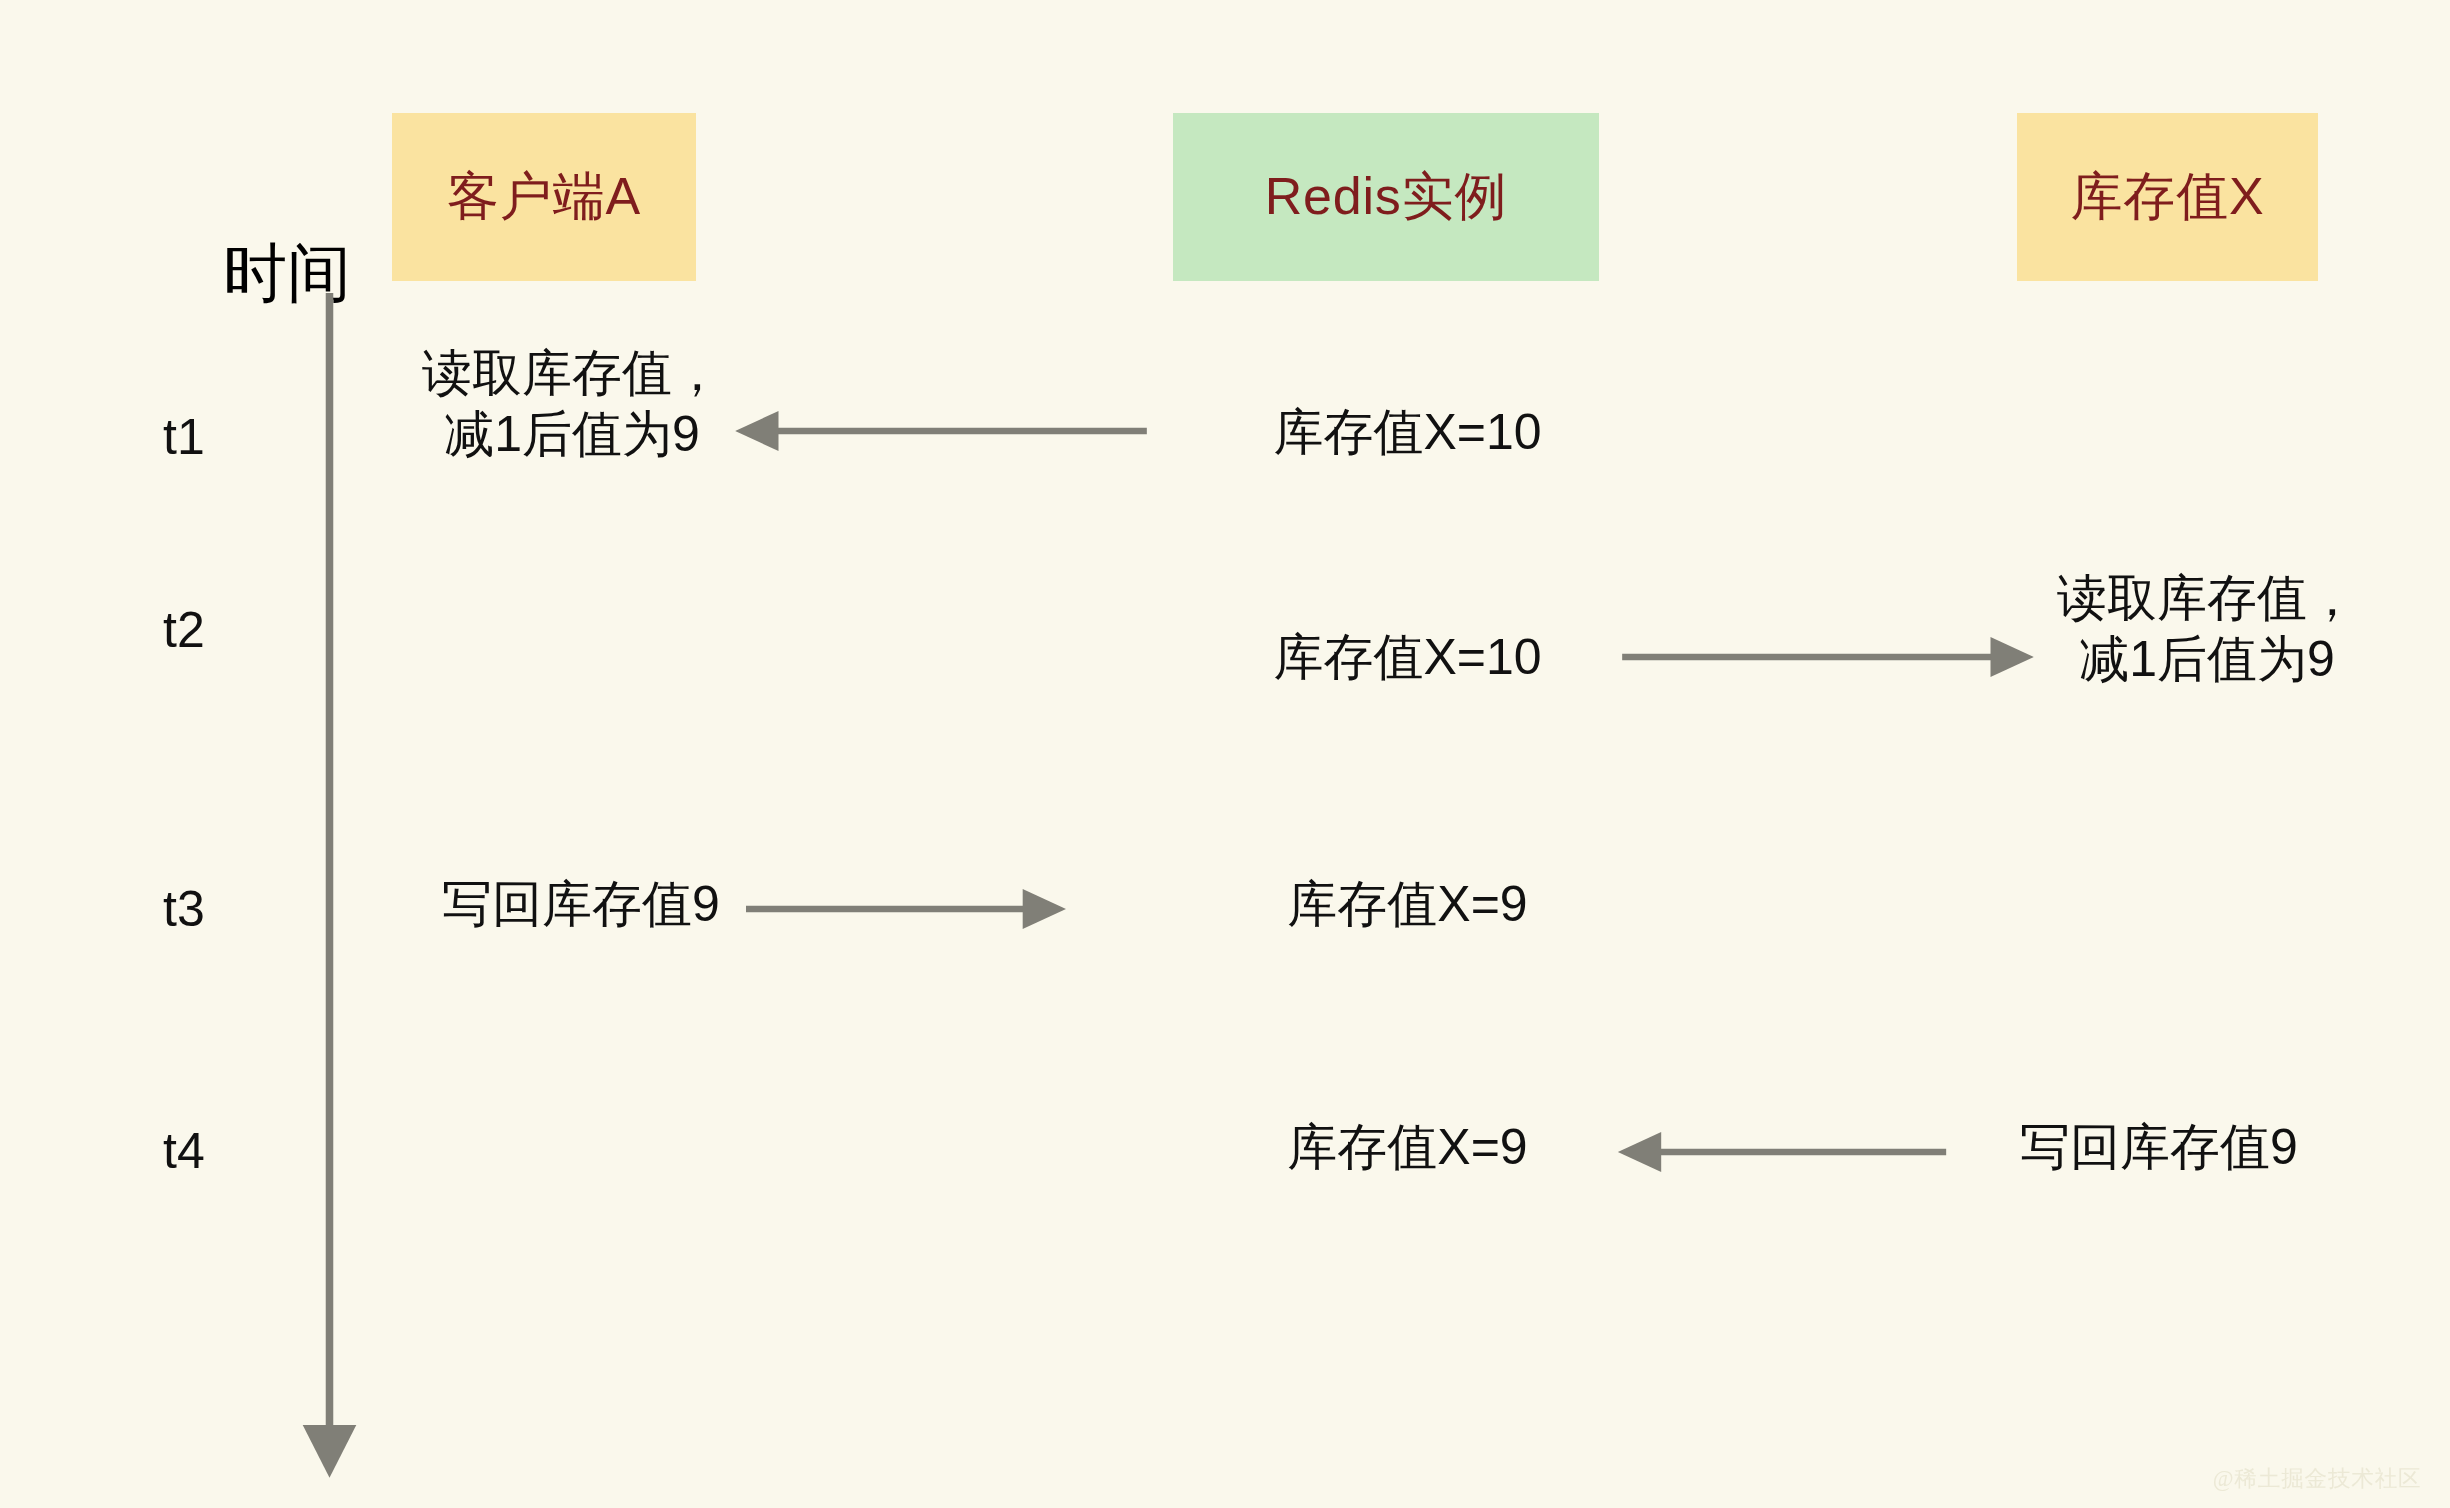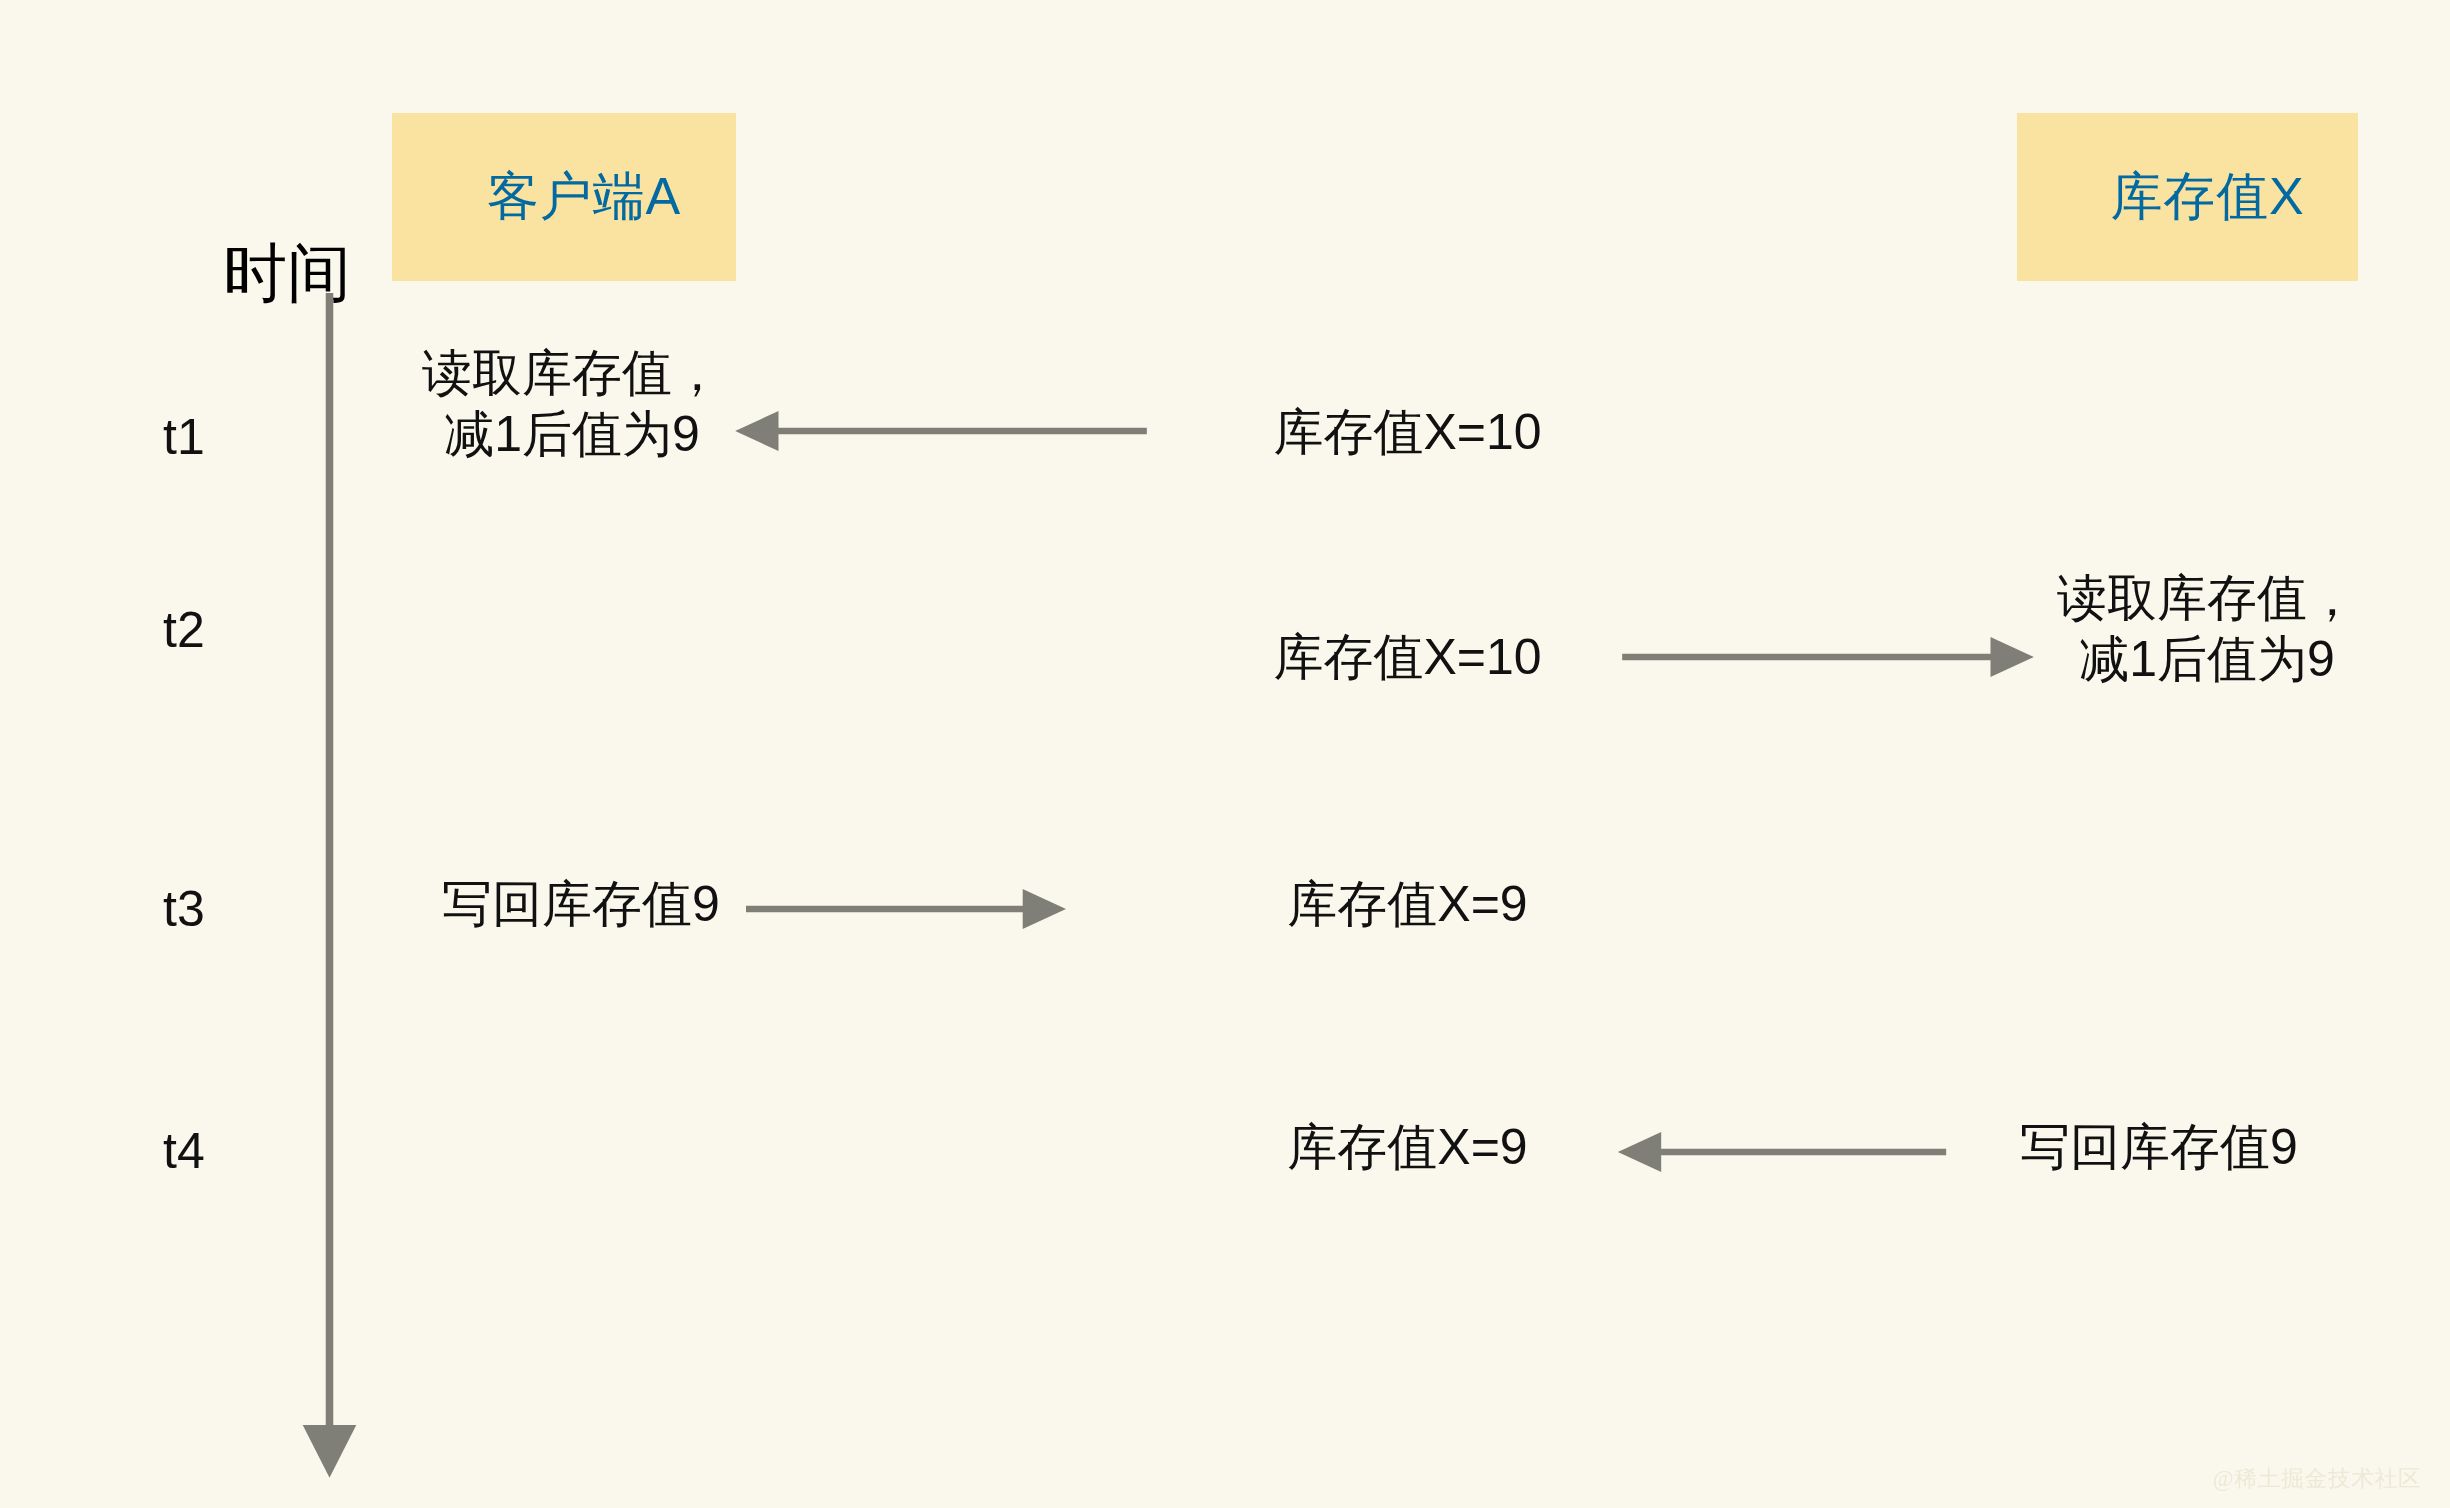--- a/index.html
+++ b/index.html
@@ -21,23 +21,22 @@
   }
 
   
   .lane-box {
     position: absolute;
     display: flex;
     align-items: center;
     justify-content: center;
     font-size: 52px;
     letter-spacing: 0.8px;
-    color: #0369a1;
+    color: #7f1d1d;
     white-space: nowrap;
-    padding-left: 40px;
   }
   #lane-client-a {
     left: 392px; top: 113px; width: 304px; height: 168px;
     background: #fae3a0;
   }
   #lane-redis {
     left: 1173px; top: 113px; width: 426px; height: 168px;
     background: #c5e8c0;
   }
   #lane-client-b {
@@ -118,20 +117,23 @@
 </style>
 </head>
 <body>
 
 <div id="canvas">
 
   <div class="lane-box" id="lane-client-a">
     <span>客户端A</span>
   </div>
 
+  <div class="lane-box" id="lane-redis">
+    <span>Redis实例</span>
+  </div>
 
   <div class="lane-box" id="lane-client-b">
     <span>库存值X</span>
   </div>
 
   <div id="time-axis-label">时间</div>
 
   <svg id="time-axis-arrow" viewBox="0 0 120 1420" xmlns="http://www.w3.org/2000/svg">
     <line x1="60" y1="0" x2="60" y2="1370" stroke="#807f77" stroke-width="9"></line>
     <polygon points="60,1415 28,1352 92,1352" fill="#807f77"></polygon>

